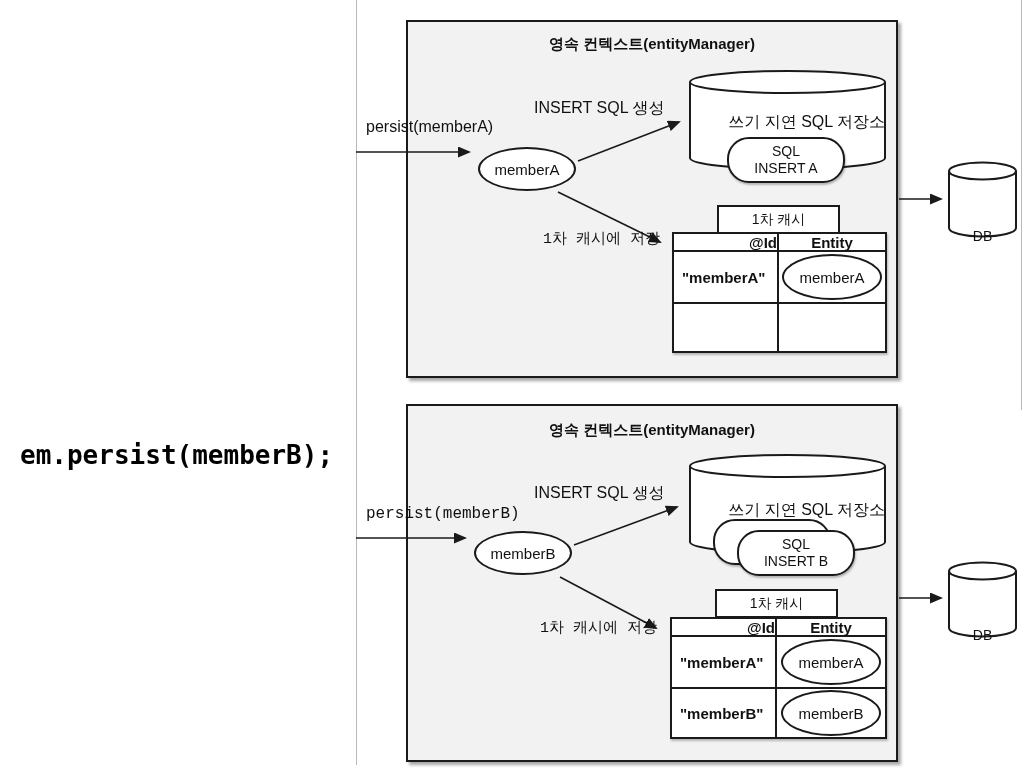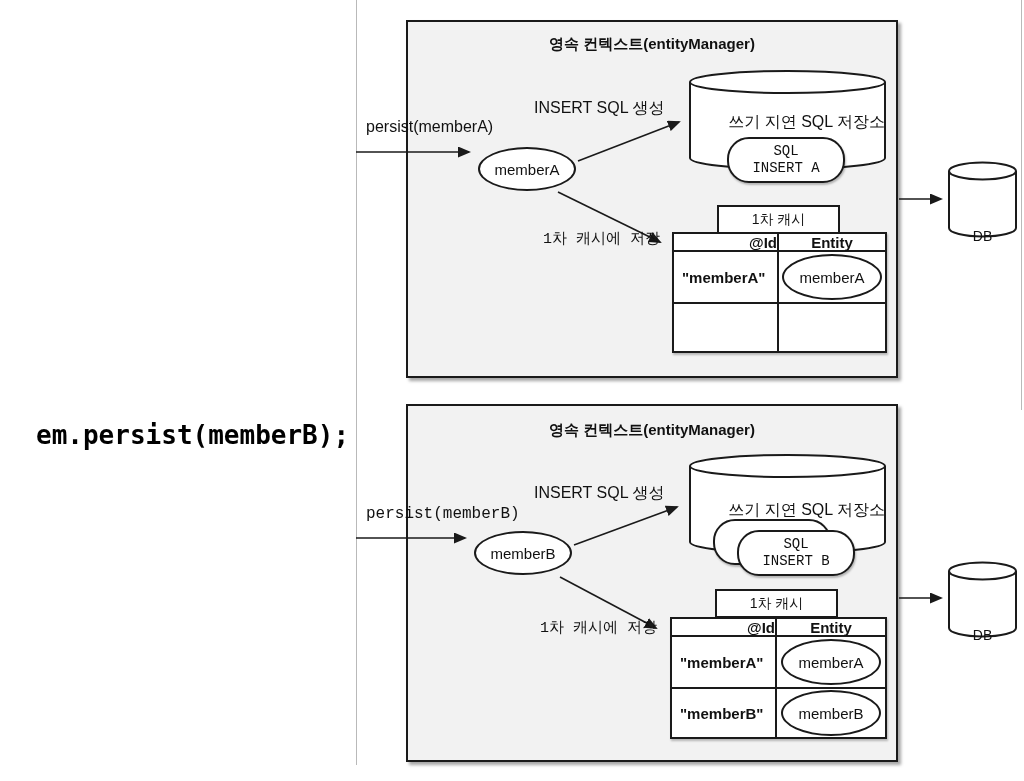--- a/index.html
+++ b/index.html
@@ -11,21 +11,21 @@
   .vline{width:1px;background:#b9b9b9;}
   .panel{background:#f2f2f2;border:2px solid #1a1a1a;box-shadow:3px 3px 3px rgba(0,0,0,0.35);}
   .panel-title{font-weight:bold;font-size:15px;text-align:center;white-space:nowrap;}
   .lbl{font-size:16px;white-space:nowrap;}
   .lbl-sm{font-size:15px;white-space:nowrap;font-family:Liberation Mono, monospace;}
   .node-ellipse{background:#fff;border:2px solid #1a1a1a;border-radius:50%;
         display:flex;align-items:center;justify-content:center;font-size:15px;}
   .cyl-label{text-align:right;font-size:16px;white-space:nowrap;}
   .sql-pill{background:#fff;border:2px solid #1a1a1a;border-radius:22px;
         display:flex;flex-direction:column;align-items:center;justify-content:center;
-        font-size:14px;line-height:1.2;box-shadow:1px 2px 2px rgba(0,0,0,0.25);font-family:Liberation Mono, monospace;}
+        font-size:14px;line-height:1.2;box-shadow:1px 2px 2px rgba(0,0,0,0.25);}
   .cache-label-box{background:#fff;border:2px solid #1a1a1a;display:flex;align-items:center;
         justify-content:center;font-size:14px;}
   .cache-table{background:#fff;border:2px solid #1a1a1a;display:grid;
         grid-template-columns:105px 1fr;box-shadow:1px 2px 2px rgba(0,0,0,0.25);}
   .hcell{font-weight:bold;font-size:15px;text-align:center;border-bottom:2px solid #1a1a1a;
         line-height:17px;}
   .cell{display:flex;align-items:center;font-size:15px;}
   .id-cell{padding-left:8px;font-weight:bold;}
   .entity-cell{justify-content:center;}
   .colsep{border-right:2px solid #1a1a1a;text-align:right;}
@@ -33,21 +33,21 @@
   .table-ellipse{background:#fff;border:2px solid #1a1a1a;border-radius:50%;width:96px;height:42px;
         display:flex;align-items:center;justify-content:center;font-size:15px;}
   .db-label{font-size:14px;text-align:center;margin-top:36px;}
   svg{display:block;}
 </style>
 </head>
 <body>
 
 <div id="screen">
 
-  <div class="abs code" style="left:20px;top:420px;margin-left:16px;">em.persist(memberB);</div>
+  <div class="abs code" style="left:20px;top:440px;">em.persist(memberB);</div>
 
   <div class="abs vline" style="left:356px;top:0;height:765px;"></div>
   <div class="abs vline" style="left:1021px;top:0;height:410px;"></div>
 
   <div class="abs panel" style="left:406px;top:20px;width:492px;height:358px;"></div>
   <div class="abs panel" style="left:406px;top:404px;width:492px;height:358px;"></div>
 
   <svg class="abs" width="1024" height="781" style="left:0;top:0;pointer-events:none;">
     <defs>
       <marker id="arrow" viewBox="0 0 13 11" markerUnits="userSpaceOnUse" markerWidth="13" markerHeight="11" refX="11" refY="5.5" orient="auto">

